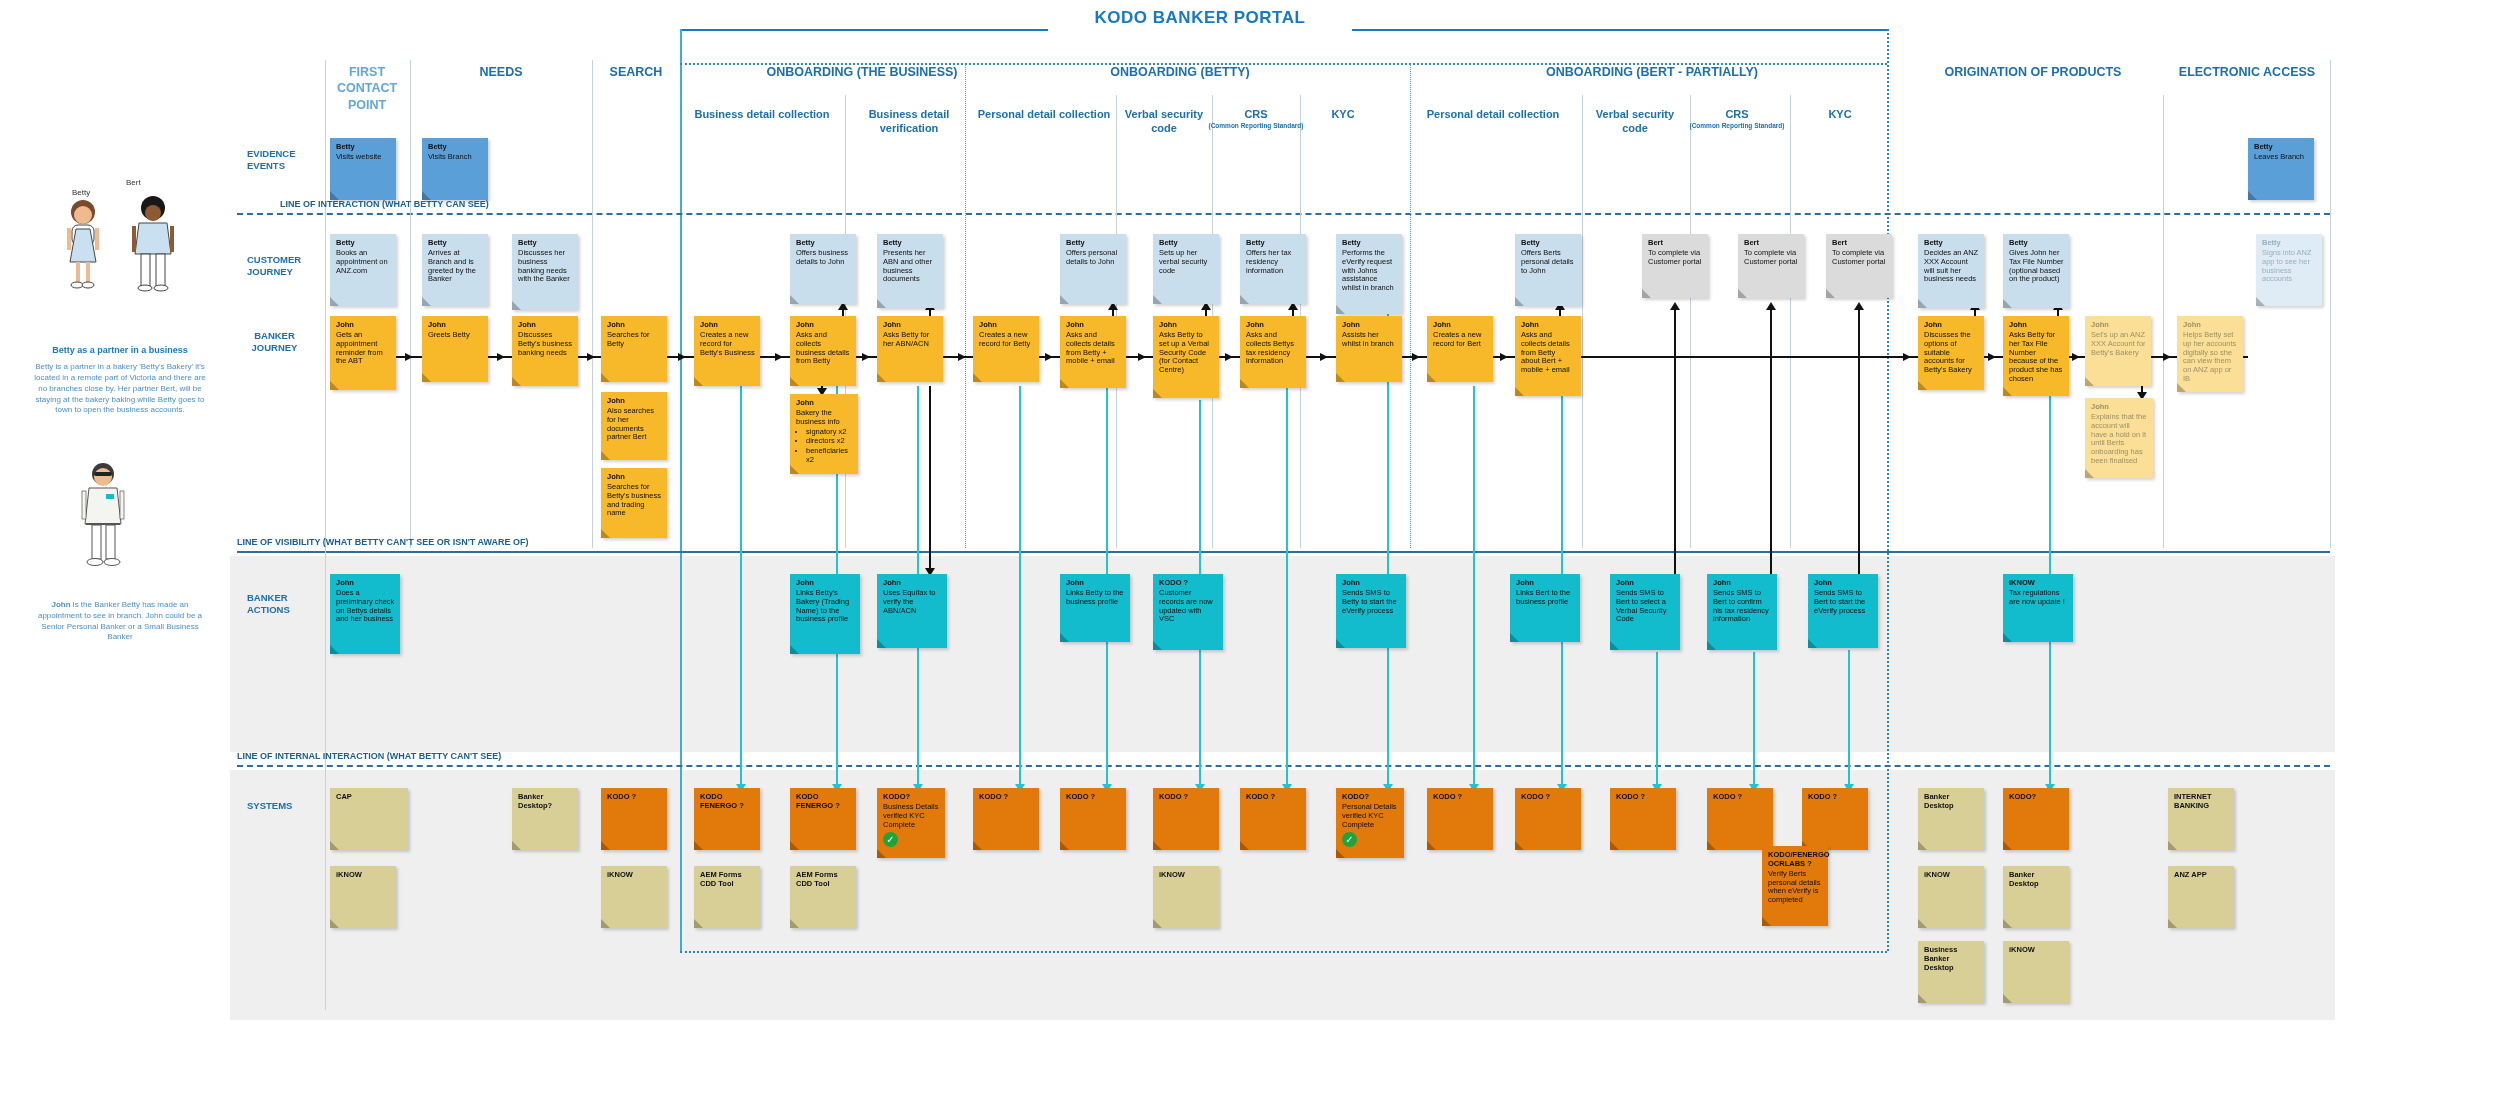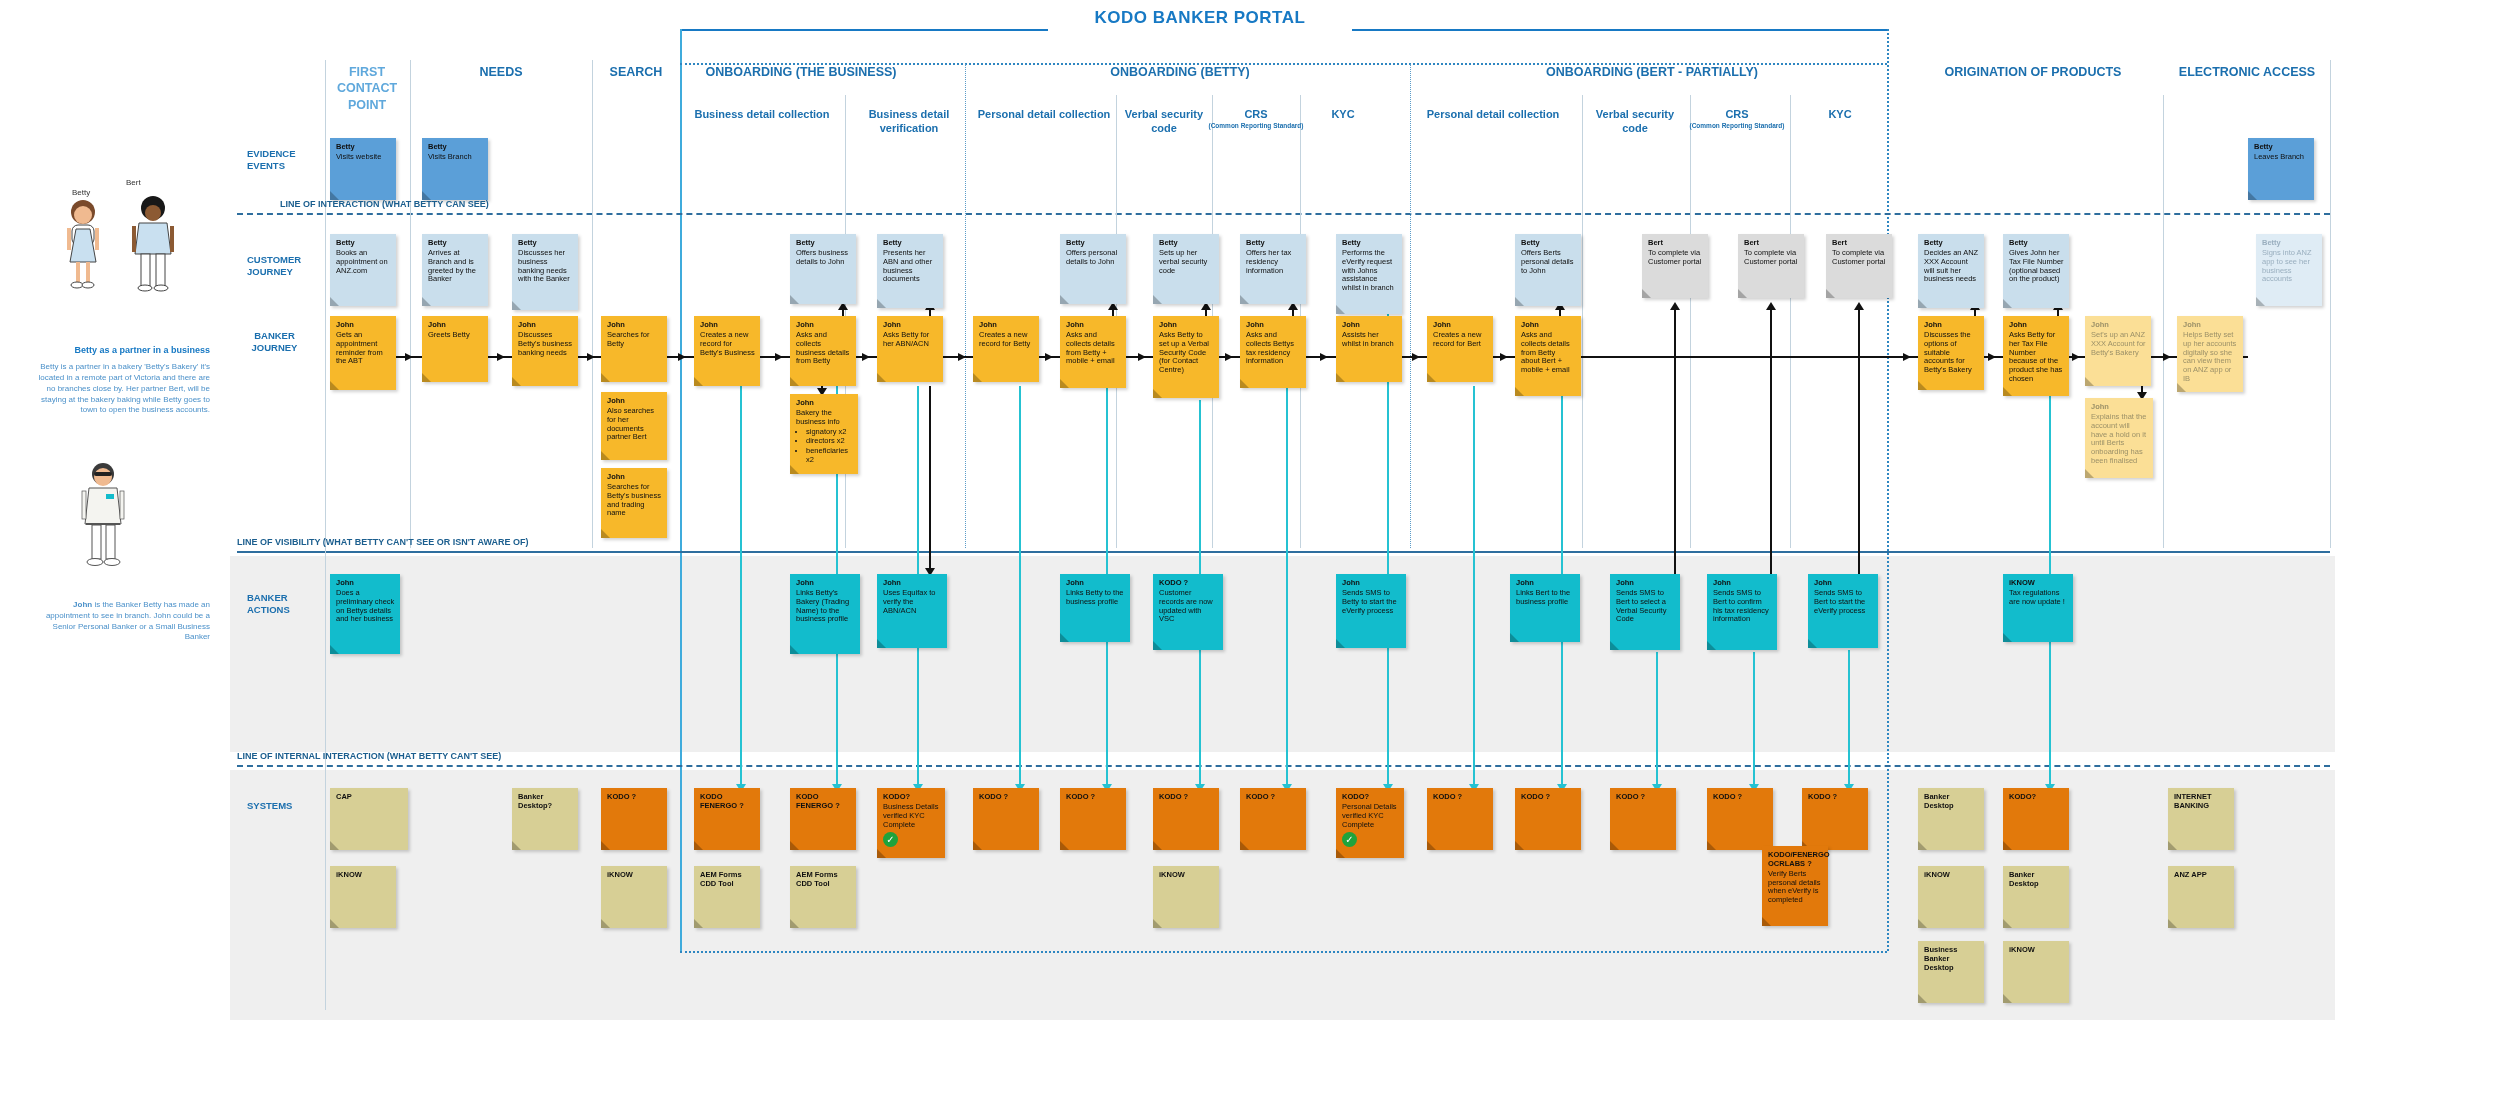--- a/index.html
+++ b/index.html
@@ -35,21 +35,21 @@
   .check{width:15px;height:15px;border-radius:50%;background:#1fa33c;color:#fff;font-size:10px;
          line-height:15px;text-align:center;margin-top:3px;}
   .vline{position:absolute;width:2px;z-index:2;}
   .vline.black{background:#111;}
   .vline.cyanl{background:#25c2d2;}
   .tri{position:absolute;width:0;height:0;z-index:2;}
   .flowline{position:absolute;height:2px;background:#111;z-index:2;}
   #title{position:absolute;left:1060px;top:8px;width:280px;text-align:center;font-size:17px;
          font-weight:bold;color:#1779c4;letter-spacing:0.5px;z-index:5;}
   .frame{position:absolute;z-index:1;}
-  .persona-text{position:absolute;text-align:right;color:#4a90c9;font-size:8px;line-height:1.35;z-index:4;}
+  .persona-text{position:absolute;text-align:center;color:#4a90c9;font-size:8px;line-height:1.35;z-index:4;}
   .persona-text .head{font-weight:bold;color:#1779c4;font-size:9px;margin-bottom:6px;}
   .fig{position:absolute;z-index:3;}
   .figlabel{position:absolute;font-size:8px;color:#333;z-index:4;}
 </style>
 </head>
 <body>
 
 <div id="canvas">
 
   <div class="band" style="top:556px;height:196px;"></div>
@@ -120,21 +120,21 @@
     <div class="row-label" style="top: 800px; width: 90px;">SYSTEMS</div>
     <div class="bline-label" style="left: 237px; top: 199px; margin-left: 43px;">LINE OF INTERACTION (WHAT BETTY CAN SEE)</div>
     <div class="hdash" style="left: 237px; top: 213px; width: 2093px;"></div>
     <div class="bline-label" style="left: 237px; top: 537px;">LINE OF VISIBILITY (WHAT BETTY CAN'T SEE OR ISN'T AWARE OF)</div>
     <div class="hsolid" style="left: 237px; top: 551px; width: 2093px;"></div>
     <div class="bline-label" style="left: 237px; top: 751px;">LINE OF INTERNAL INTERACTION (WHAT BETTY CAN'T SEE)</div>
     <div class="hdash" style="left: 237px; top: 765px; width: 2093px;"></div>
     <div class="phase light" style="left: 332px; top: 64px; width: 70px;">FIRST CONTACT POINT</div>
     <div class="phase" style="left: 421px; top: 64px; width: 160px;">NEEDS</div>
     <div class="phase" style="left: 591px; top: 64px; width: 90px;">SEARCH</div>
-    <div class="phase" style="left: 656px; top: 64px; width: 290px;">ONBOARDING (THE BUSINESS)</div>
+    <div class="phase" style="left: 717px; top: 64px; width: 290px;">ONBOARDING (THE BUSINESS)</div>
     <div class="phase" style="left: 990px; top: 64px; width: 380px;">ONBOARDING (BETTY)</div>
     <div class="phase" style="left: 1432px; top: 64px; width: 440px;">ONBOARDING (BERT - PARTIALLY)</div>
     <div class="phase" style="left: 1903px; top: 64px; width: 260px;">ORIGINATION OF PRODUCTS</div>
     <div class="phase" style="left: 2147px; top: 64px; width: 200px;">ELECTRONIC ACCESS</div>
     <div class="subheader" style="left: 687px; top: 108px; width: 150px;">Business detail collection</div>
     <div class="subheader" style="left: 854px; top: 108px; width: 110px;">Business detail verification</div>
     <div class="subheader" style="left: 959px; top: 108px; width: 170px;">Personal detail collection</div>
     <div class="subheader" style="left: 1119px; top: 108px; width: 90px;">Verbal security code</div>
     <div class="subheader" style="left: 1208.5px; top: 108px; width: 95px;">CRS<span class="small">(Common Reporting Standard)</span></div>
     <div class="subheader" style="left: 1303px; top: 108px; width: 80px;">KYC</div>

